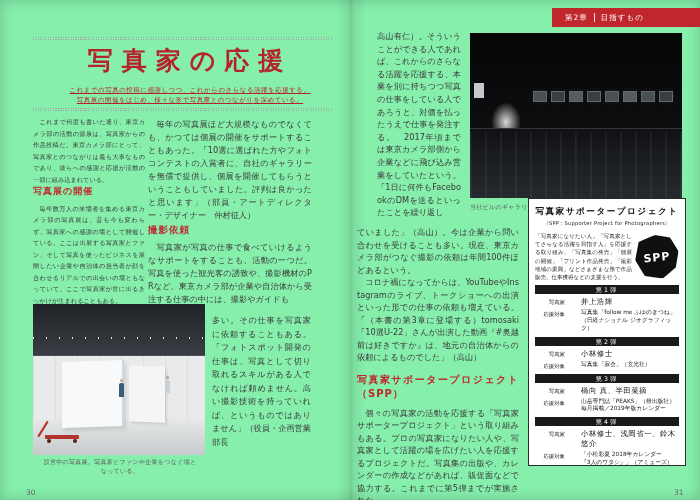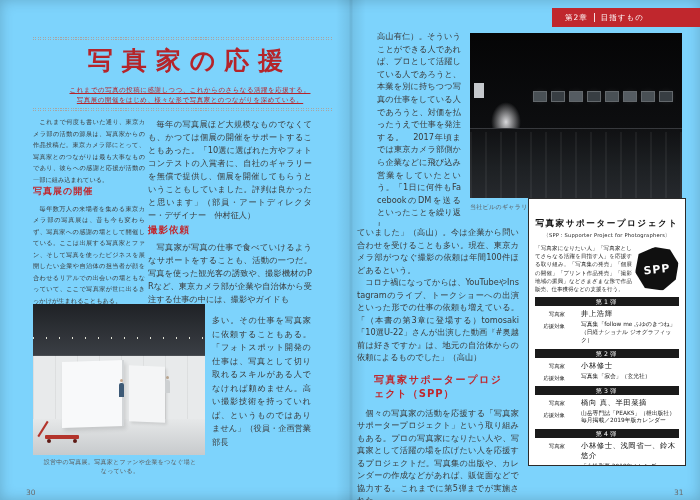--- a/index.html
+++ b/index.html
@@ -1,16 +1,16 @@
 <!DOCTYPE html>
 <html><head>
 <meta charset="utf-8">
 <style>
   html,body{margin:0;padding:0;width:700px;height:500px;overflow:hidden;background:#d8d8d5;}
-  .spread{position:relative;width:700px;height:500px;background:#7dd3fc;
+  .spread{position:relative;width:700px;height:500px;background:#86efac;
           box-shadow:inset 0 0 14px rgba(0,0,0,.20);
           font-family:"DejaVu Sans","Liberation Sans",sans-serif;color:#3a3a3a;}
   .gutter{position:absolute;left:336px;top:0;width:30px;height:100%;
           background:linear-gradient(90deg,rgba(0,0,0,0) 0%,rgba(0,0,0,.08) 42%,rgba(0,0,0,.15) 50%,rgba(0,0,0,.08) 58%,rgba(0,0,0,0) 100%);}
   
   .banner{position:absolute;right:0;top:8px;width:148px;height:19px;background:#c0272d;color:#fff;
           display:flex;align-items:center;padding-left:13px;box-sizing:border-box;font-size:7.5px;letter-spacing:1px;}
   .banner .div{width:1px;height:9px;background:rgba(255,255,255,.85);margin:0 6px;}
   
   .dotrule{position:absolute;height:3px;
@@ -66,26 +66,26 @@
       background:radial-gradient(ellipse at center,rgba(252,252,255,.85) 0%,rgba(252,252,255,0) 70%);}
   .p2-sideart{position:absolute;left:2%;top:30%;width:10px;height:15px;background:#d9dde1;opacity:.9;}
   .p2-floor{position:absolute;left:0;bottom:0;width:100%;height:42%;
       background:linear-gradient(180deg,#101113,#1d2023 55%,#26292d);
       border-top:1px solid rgba(255,255,255,.08);}
   .p2-reflect{position:absolute;left:0;bottom:0;width:100%;height:40%;
       background:repeating-linear-gradient(90deg,rgba(255,255,255,.05) 0 2px,transparent 2px 15px);}
   
   .rt-top{left:377px;top:30px;width:84px;font-size:8.2px;line-height:12.6px;height:196px;overflow:hidden;}
   .rt-wide{left:357px;top:226px;width:162px;font-size:8.2px;line-height:12.5px;}
-  .rt-wide h3.redhead{font-size:10px;line-height:14px;margin:9px 17px 6px;}
+  .rt-wide h3.redhead{font-size:10px;line-height:14px;margin:9px 0 6px;}
   
   .sppbox{position:absolute;left:528px;top:198px;width:158px;height:268px;background:#fff;
           border:1px solid #2b2b2b;box-sizing:border-box;padding:7px 6px 4px;overflow:hidden;}
   .spp-title{font-family:Liberation Sans, sans-serif;font-weight:bold;font-size:8.6px;
-             letter-spacing:1.5px;text-align:center;color:#111;margin-top:12px;}
+             letter-spacing:1.5px;text-align:center;color:#111;}
   .spp-sub{font-size:5.2px;text-align:center;color:#222;margin-top:2px;letter-spacing:.2px;}
   .spp-descrow{display:flex;margin-top:5px;align-items:center;}
   .spp-desc{width:97px;font-size:5.5px;line-height:8.2px;text-align:justify;word-break:break-all;color:#222;}
   .spp-logo{width:44px;height:44px;margin-left:3px;background:#101010;flex:none;
             clip-path:polygon(50% 0,84% 9%,100% 42%,90% 78%,58% 100%,18% 90%,0 52%,12% 12%);
             display:flex;align-items:center;justify-content:center;transform:rotate(-6deg);}
   .spp-logo span{color:#fff;font-size:11px;letter-spacing:1px;font-weight:bold;}
   .spp-bar{background:#1a1a1a;color:#fff;text-align:center;font-size:6.2px;line-height:9px;height:9px;
            margin:4px 0 3px;letter-spacing:2px;}
   .spp-row{display:grid;grid-template-columns:30px 1fr;gap:16px;margin:2px 0;}
@@ -140,21 +140,21 @@
     <div class="dolly-handle"></div>
     <div class="dolly"></div>
   </div>
   <div class="caption" style="left:42px;top:458px;width:156px;text-align:center;">設営中の写真展。写真家とファンや企業をつなぐ場となっている。</div>
 
   <div class="pagenum" style="left:26px;">30</div>
 
   <div class="gutter"></div>
 
   <div class="col rt-top">
-    <p>高山有仁）。そういうことができる人であれば、プロとして活躍している人であろうと、本業を別に持ちつつ写真の仕事をしている人であろうと、対価を払ったうえで仕事を発注する。　2017年頃までは東京カメラ部側から企業などに飛び込み営業をしていたという。「1日に何件もFacebookのDMを送るといったことを繰り返し</p>
+    <p>高山有仁）。そういうことができる人であれば、これからのさらなる活躍を応援する、本業を別に持ちつつ写真の仕事をしている人であろうと、対価を払ったうえで仕事を発注する。　2017年頃までは東京カメラ部側から企業などに飛び込み営業をしていたという。「1日に何件もFacebookのDMを送るといったことを繰り返し</p>
   </div>
 
   <div class="photo2">
     <div class="p2-wall"></div>
     <div class="p2-frames">
       <div class="frame"></div>
       <div class="frame"></div>
       <div class="frame"></div>
       <div class="frame"></div>
       <div class="frame"></div>

